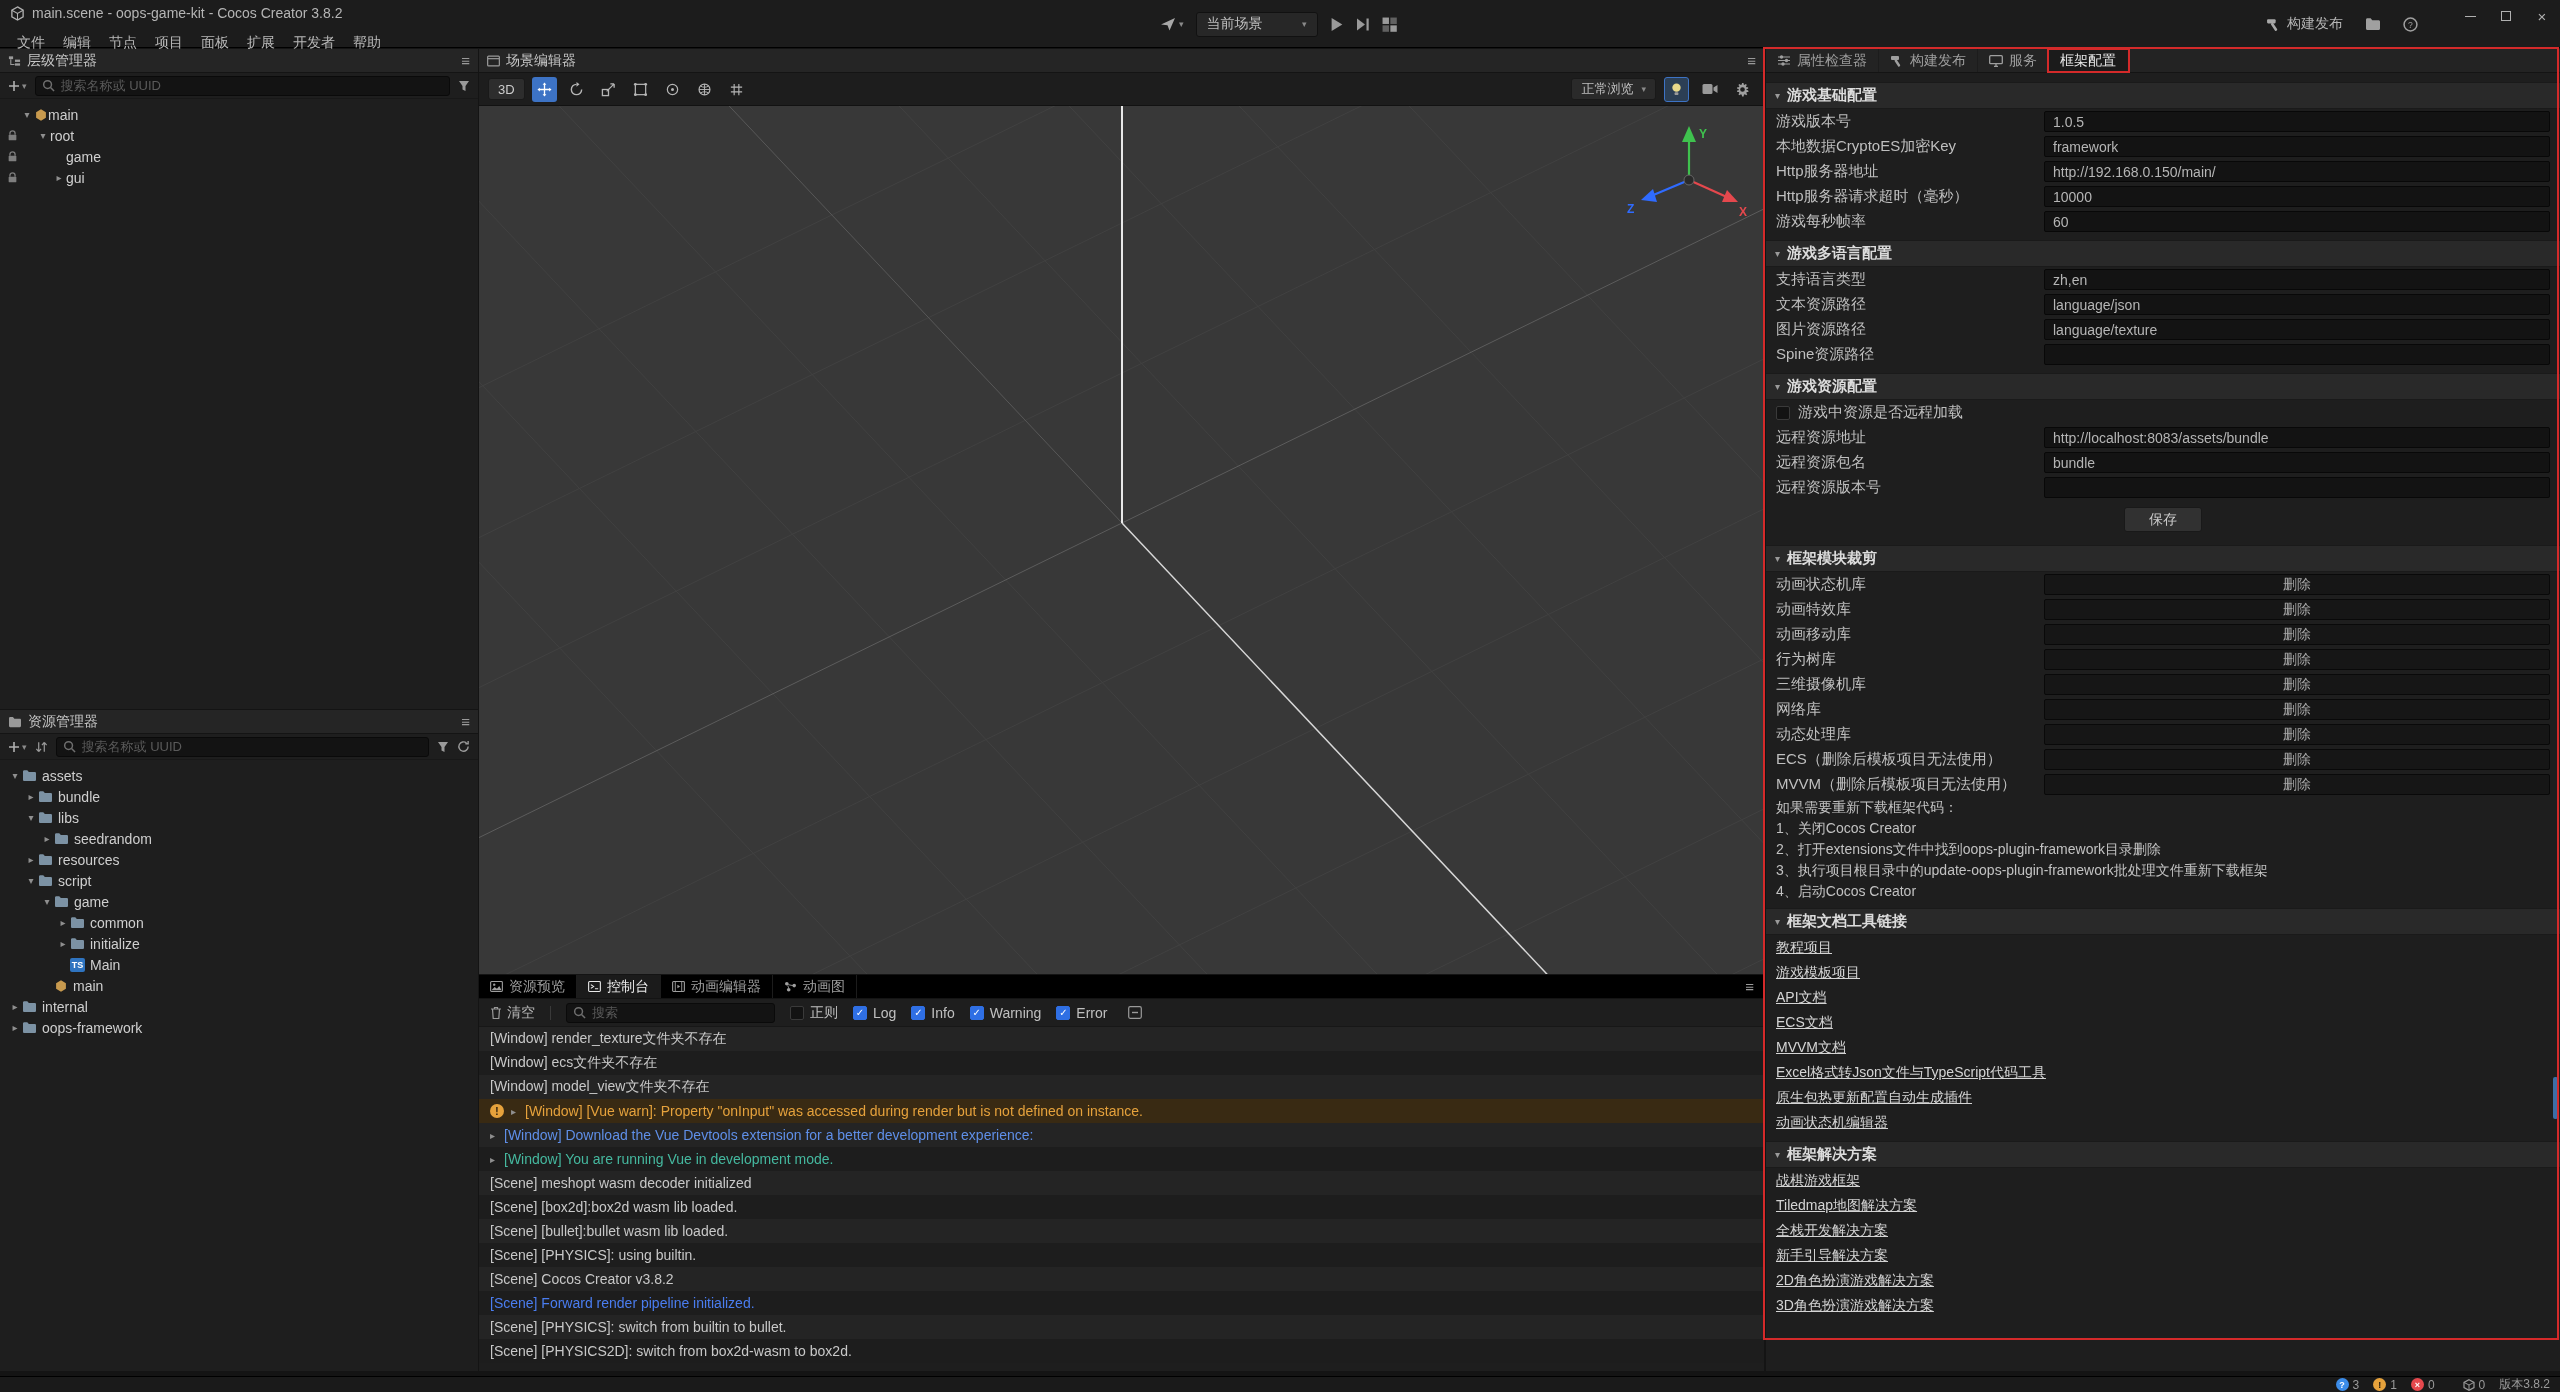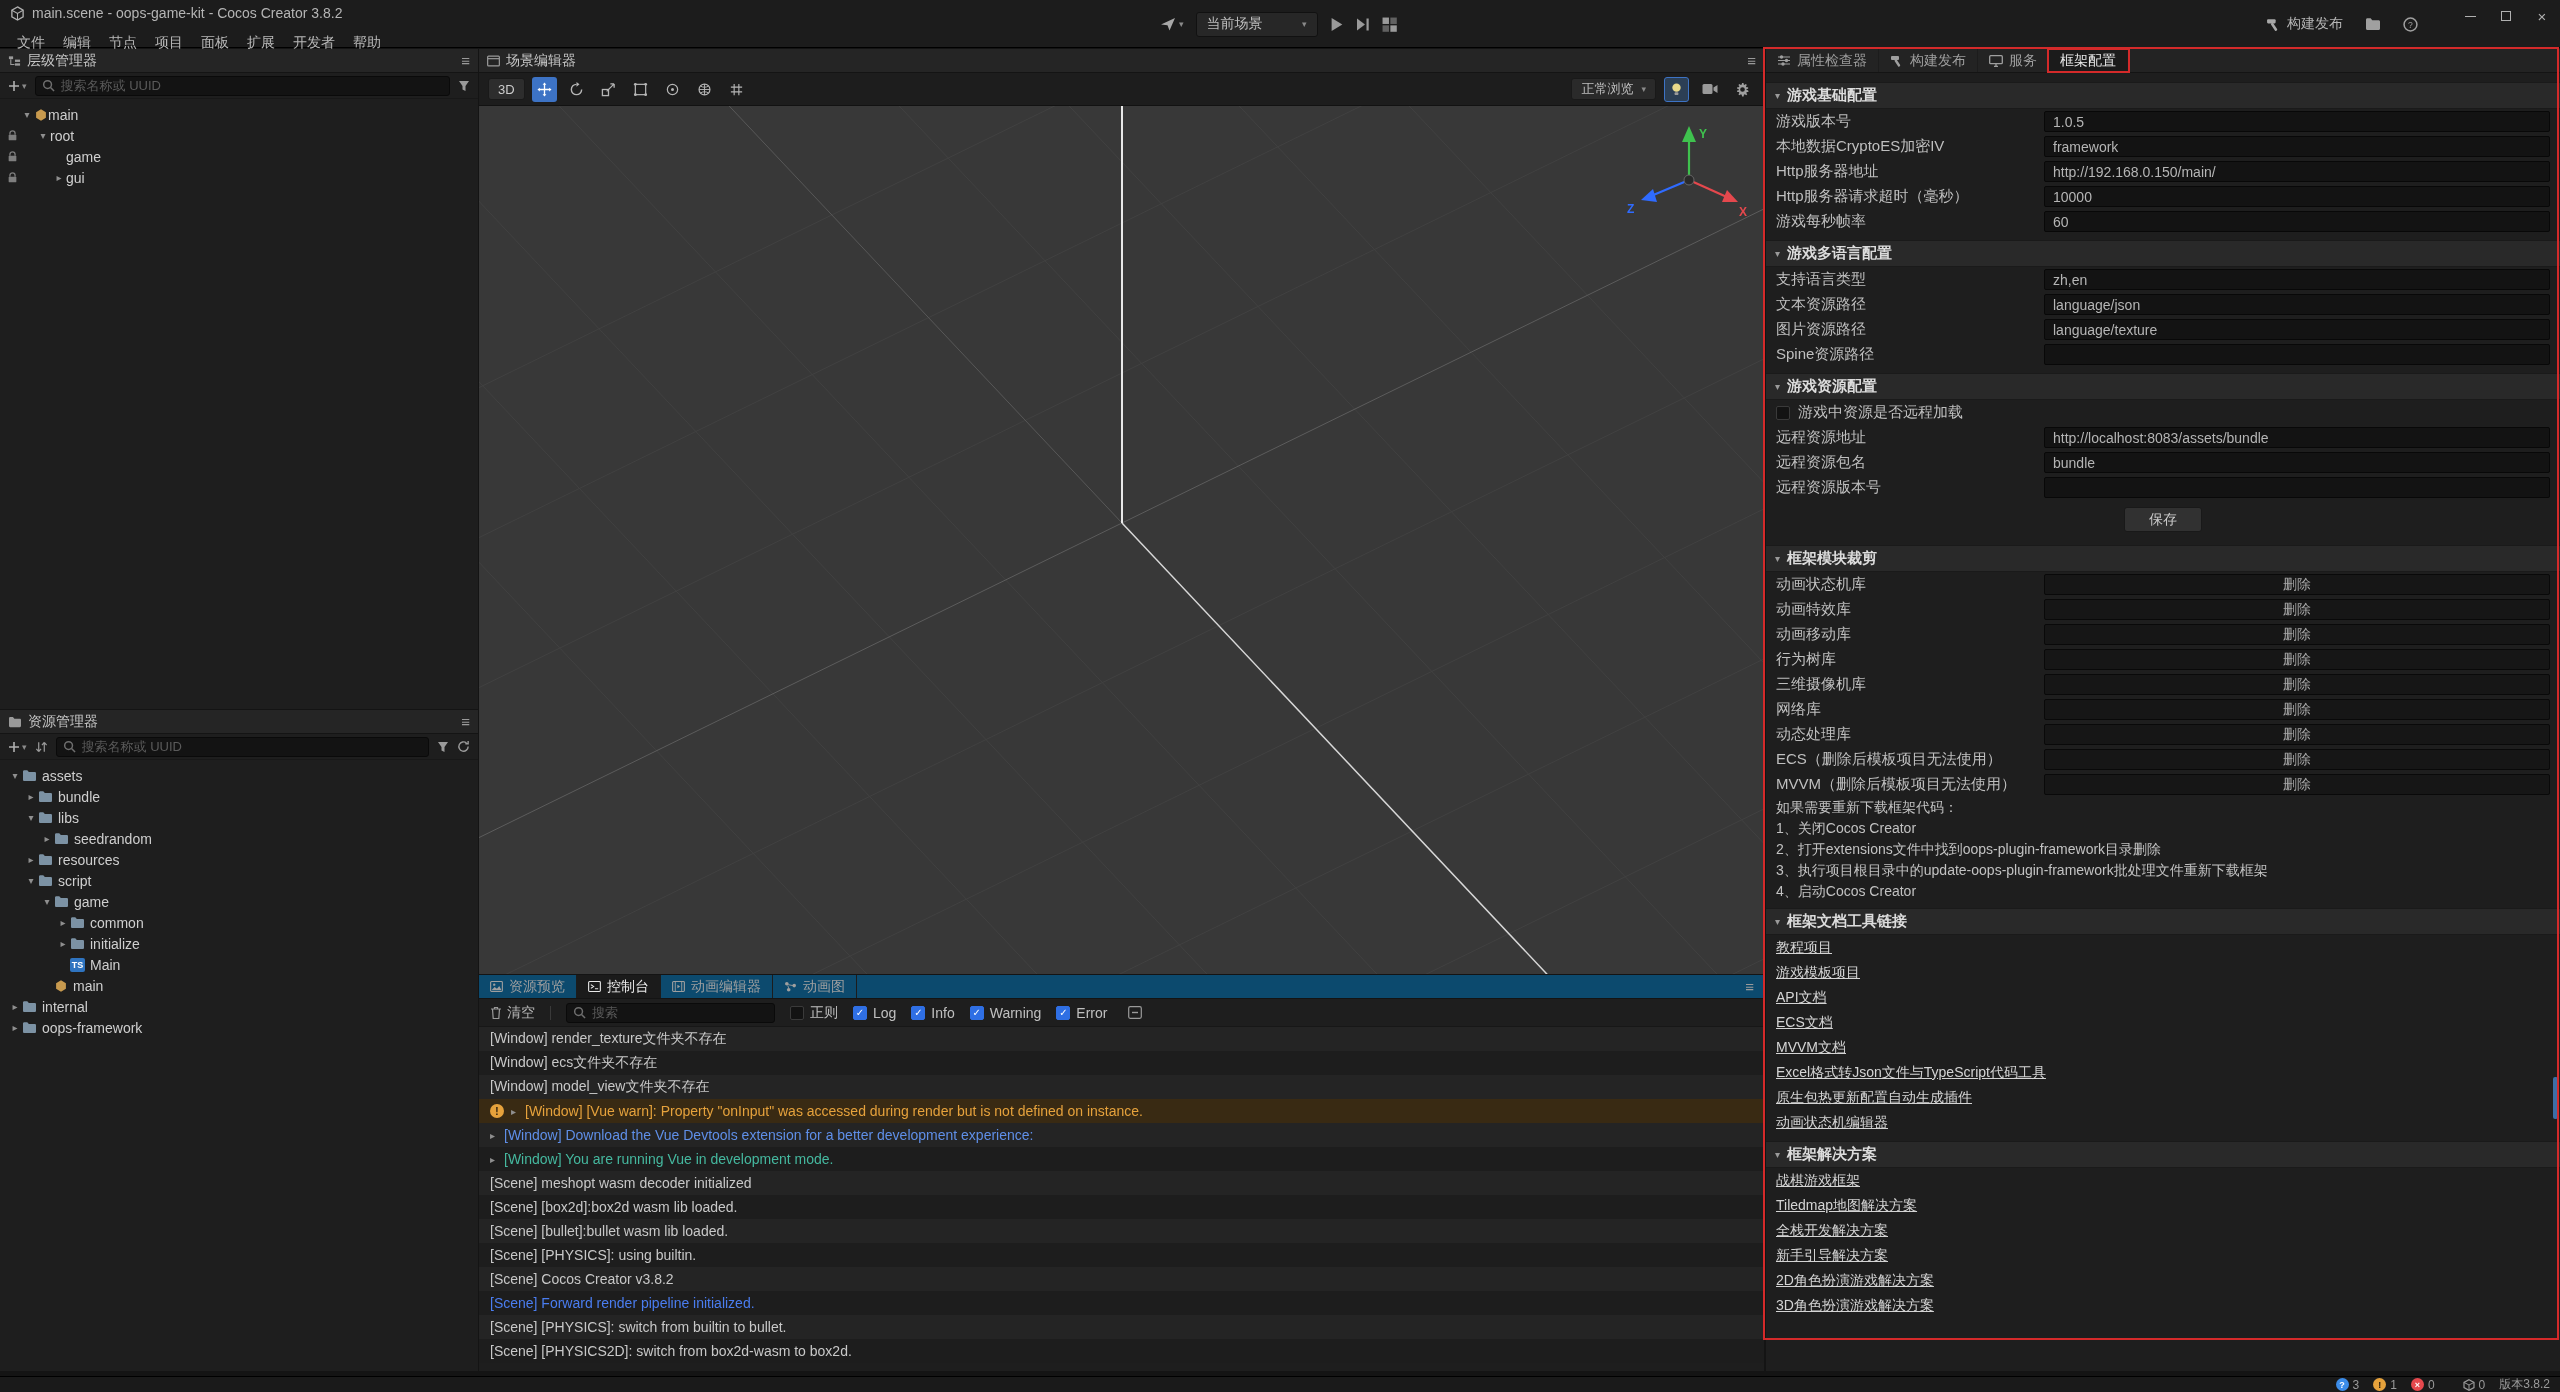--- a/index.html
+++ b/index.html
@@ -51,21 +51,21 @@
   .tool-btn{width:25px;height:25px;border-radius:3px;display:flex;align-items:center;justify-content:center;}
   .tool-btn.active{background:#3d73c5;}
   .right-cluster{margin-left:auto;display:flex;align-items:center;gap:8px;}
   .view-dd{height:22px;padding:0 9px;display:flex;align-items:center;gap:8px;background:#2a2a2a;border:1px solid #191919;border-radius:3px;color:#bdbdbd;font-size:13px;}
   .tool-btn.lit{background:#2c3f55;border:1px solid #3d73c5;}
   #viewport{position:relative;width:1285px;height:868px;background:#383838;overflow:hidden;}
   #grid-svg,#gizmo-svg{position:absolute;left:0;top:0;}
   #gizmo-svg{left:1140px;top:12px;}
 
   
-  #console-tabs{height:24px;background:#0c4a6e;display:flex;align-items:stretch;border-bottom:1px solid #141414;}
+  #console-tabs{height:24px;background:#000000;display:flex;align-items:stretch;border-bottom:1px solid #141414;}
   .tab{display:flex;align-items:center;gap:6px;padding:0 11px;color:#9f9f9f;font-size:14px;border-right:1px solid #1c1c1c;}
   .tab.active{background:#1b1b1b;color:#e8e8e8;}
   #console-toolbar{height:28px;display:flex;align-items:center;gap:15px;padding:0 11px;background:#1e1e1e;border-bottom:1px solid #171717;}
   .ct-btn{display:flex;align-items:center;gap:5px;color:#b5b5b5;font-size:14px;}
   .vsep{width:1px;height:14px;background:#3a3a3a;}
   #console-search{flex:0 0 190px;}
   .cbx{width:14px;height:14px;background:#131313;border:1px solid #3a3a3a;border-radius:2px;display:inline-flex;align-items:center;justify-content:center;color:#fff;font-size:10px;flex-shrink:0;}
   .cbx.checked{background:#2f6fe4;border-color:#2f6fe4;}
   .filter{display:flex;align-items:center;gap:6px;font-size:14px;color:#c0c0c0;}
   #console-logs{height:344px;overflow:hidden;}
@@ -784,21 +784,21 @@
           <span class="sec-arrow">▾</span>
           <span>游戏基础配置</span>
         </div>
         <div class="insp-row">
           <span class="insp-label">游戏版本号</span>
           <span class="insp-value">
             <input class="insp-input" type="text" value="1.0.5" style="">
           </span>
         </div>
         <div class="insp-row">
-          <span class="insp-label">本地数据CryptoES加密IV</span>
+          <span class="insp-label">本地数据CryptoES加密Key</span>
           <span class="insp-value">
             <input class="insp-input" type="text" value="framework" style="">
           </span>
         </div>
         <div class="insp-row">
           <span class="insp-label">Http服务器地址</span>
           <span class="insp-value">
             <input class="insp-input" type="text" value="http://192.168.0.150/main/" style="">
           </span>
         </div>

